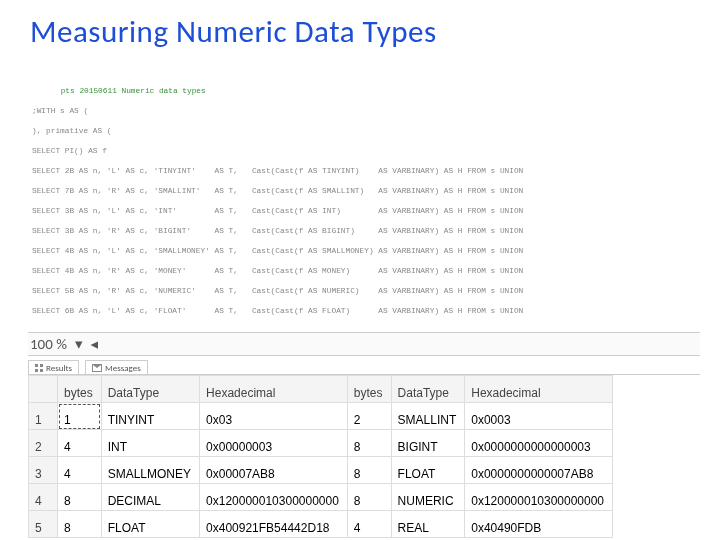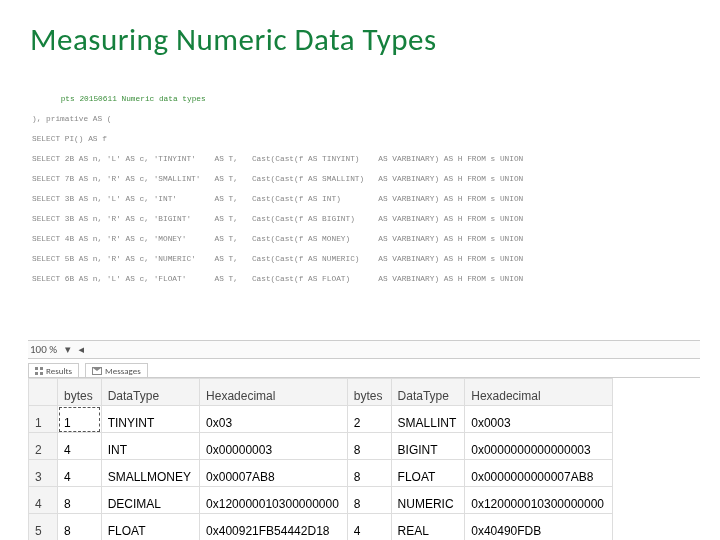--- a/index.html
+++ b/index.html
@@ -6,23 +6,23 @@
     margin: 0;
     padding: 0;
     width: 720px;
     height: 540px;
     background: #fff;
     font-family: Calibri, Arial, sans-serif;
     overflow: hidden;
   }
   .title {
     font-size: 31px;
-    padding: 20px 30px 6px 30px;
+    padding: 12px 30px 6px 30px;
     letter-spacing: 0.5px;
-    color: #15803d;
+    color: #1d4ed8;
   }
   .code-area {
     margin: 0 20px 0 32px;
     font-family: Consolas, "Courier New", monospace;
     font-size: 7.8px;
     line-height: 10px;
     white-space: pre;
     color: #888;
     position: relative;
     height: 272px;
@@ -32,21 +32,21 @@
     display: block;
   }
   .comment { color: #3c8f3c; margin-left: 24px; }
   .bar {
     margin: 4px 20px 0 28px;
     border-top: 1px solid #ccc;
     border-bottom: 1px solid #ccc;
     display: flex;
     align-items: center;
     gap: 8px;
-    font-size: 11px;
+    font-size: 15px;
     padding: 2px 2px;
     color: #555;
     background: #fafafa;
   }
   .tabstrip {
     margin: 4px 20px 0 28px;
     display: flex;
     gap: 6px;
     font-size: 9px;
     color: #555;
@@ -104,26 +104,28 @@
 </style>
 </head>
 <body>
 
 <div class="title">Measuring Numeric Data Types</div>
 
 <div class="code-area">
   
   
 <span class="ln comment"> pts 20150611 Numeric data types</span>
+<span class="ln">;WITH s AS (</span>
 <span class="ln">), primative AS (</span>
 <span class="ln">SELECT PI() AS f</span>
 <span class="ln">SELECT 2B AS n, 'L' AS c, 'TINYINT'    AS T,   Cast(Cast(f AS TINYINT)    AS VARBINARY) AS H FROM s UNION</span>
 <span class="ln">SELECT 7B AS n, 'R' AS c, 'SMALLINT'   AS T,   Cast(Cast(f AS SMALLINT)   AS VARBINARY) AS H FROM s UNION</span>
 <span class="ln">SELECT 3B AS n, 'L' AS c, 'INT'        AS T,   Cast(Cast(f AS INT)        AS VARBINARY) AS H FROM s UNION</span>
 <span class="ln">SELECT 3B AS n, 'R' AS c, 'BIGINT'     AS T,   Cast(Cast(f AS BIGINT)     AS VARBINARY) AS H FROM s UNION</span>
+<span class="ln">SELECT 4B AS n, 'L' AS c, 'SMALLMONEY' AS T,   Cast(Cast(f AS SMALLMONEY) AS VARBINARY) AS H FROM s UNION</span>
 <span class="ln">SELECT 4B AS n, 'R' AS c, 'MONEY'      AS T,   Cast(Cast(f AS MONEY)      AS VARBINARY) AS H FROM s UNION</span>
 <span class="ln">SELECT 5B AS n, 'R' AS c, 'NUMERIC'    AS T,   Cast(Cast(f AS NUMERIC)    AS VARBINARY) AS H FROM s UNION</span>
 <span class="ln">SELECT 6B AS n, 'L' AS c, 'FLOAT'      AS T,   Cast(Cast(f AS FLOAT)      AS VARBINARY) AS H FROM s UNION</span>
 
 
 
 
 
 
 

